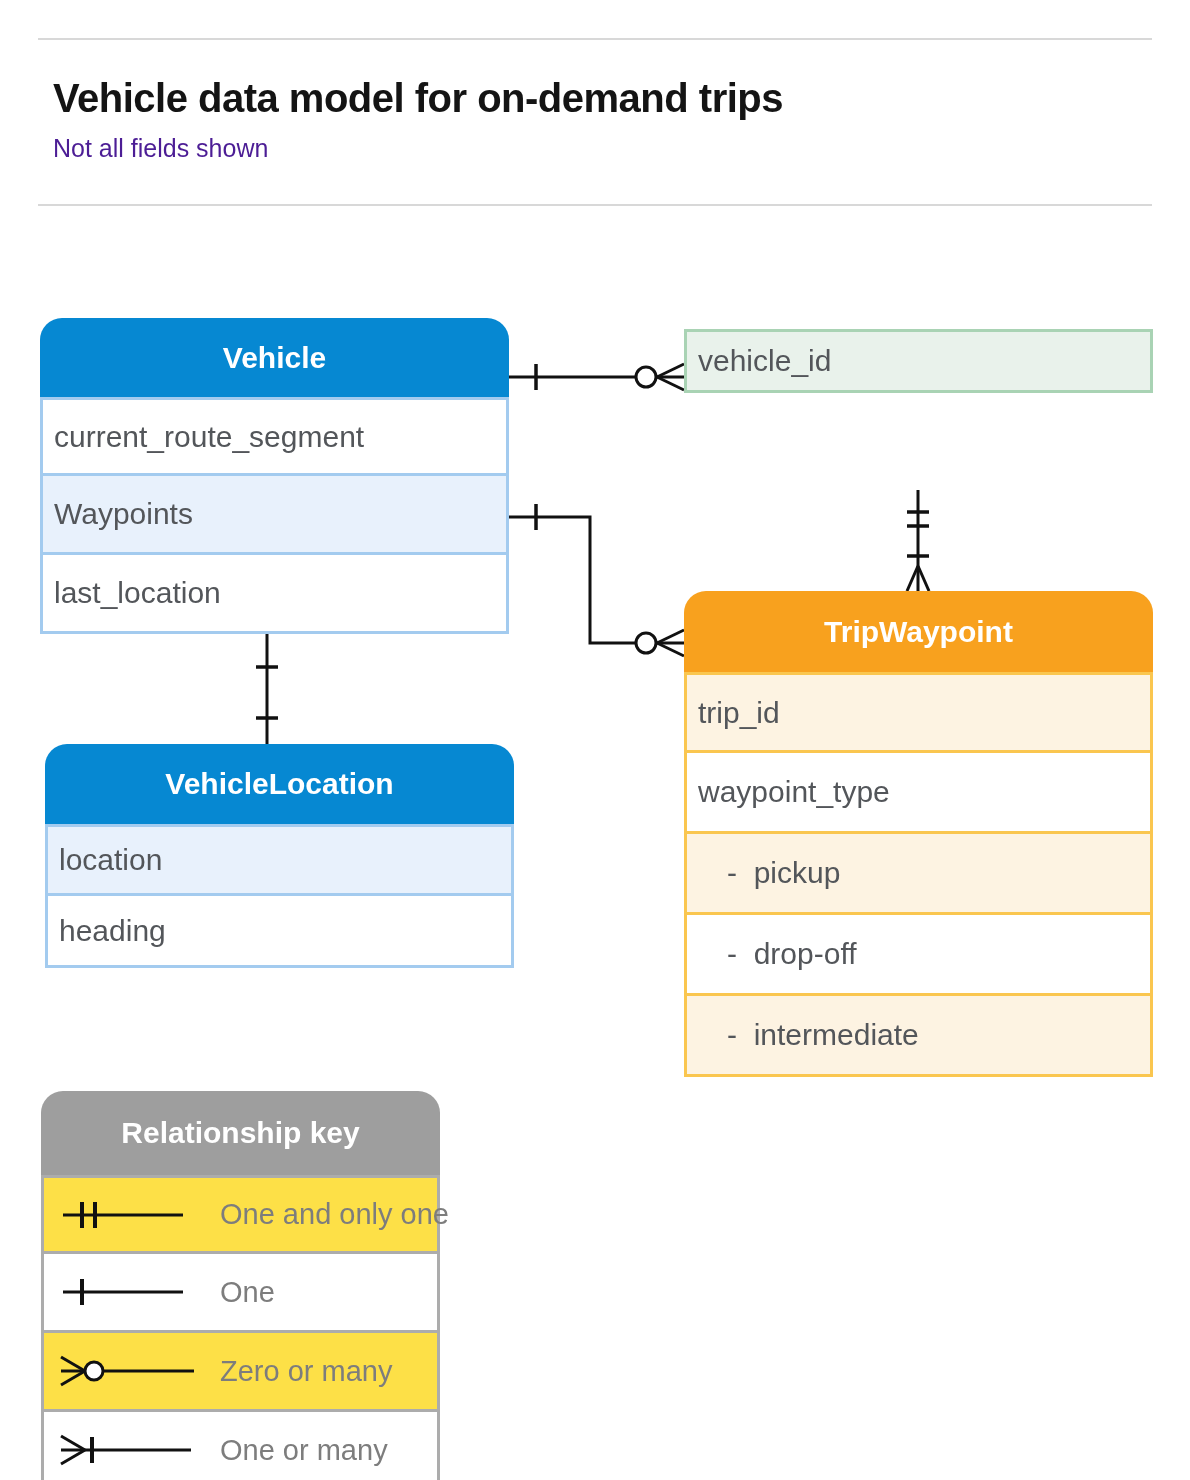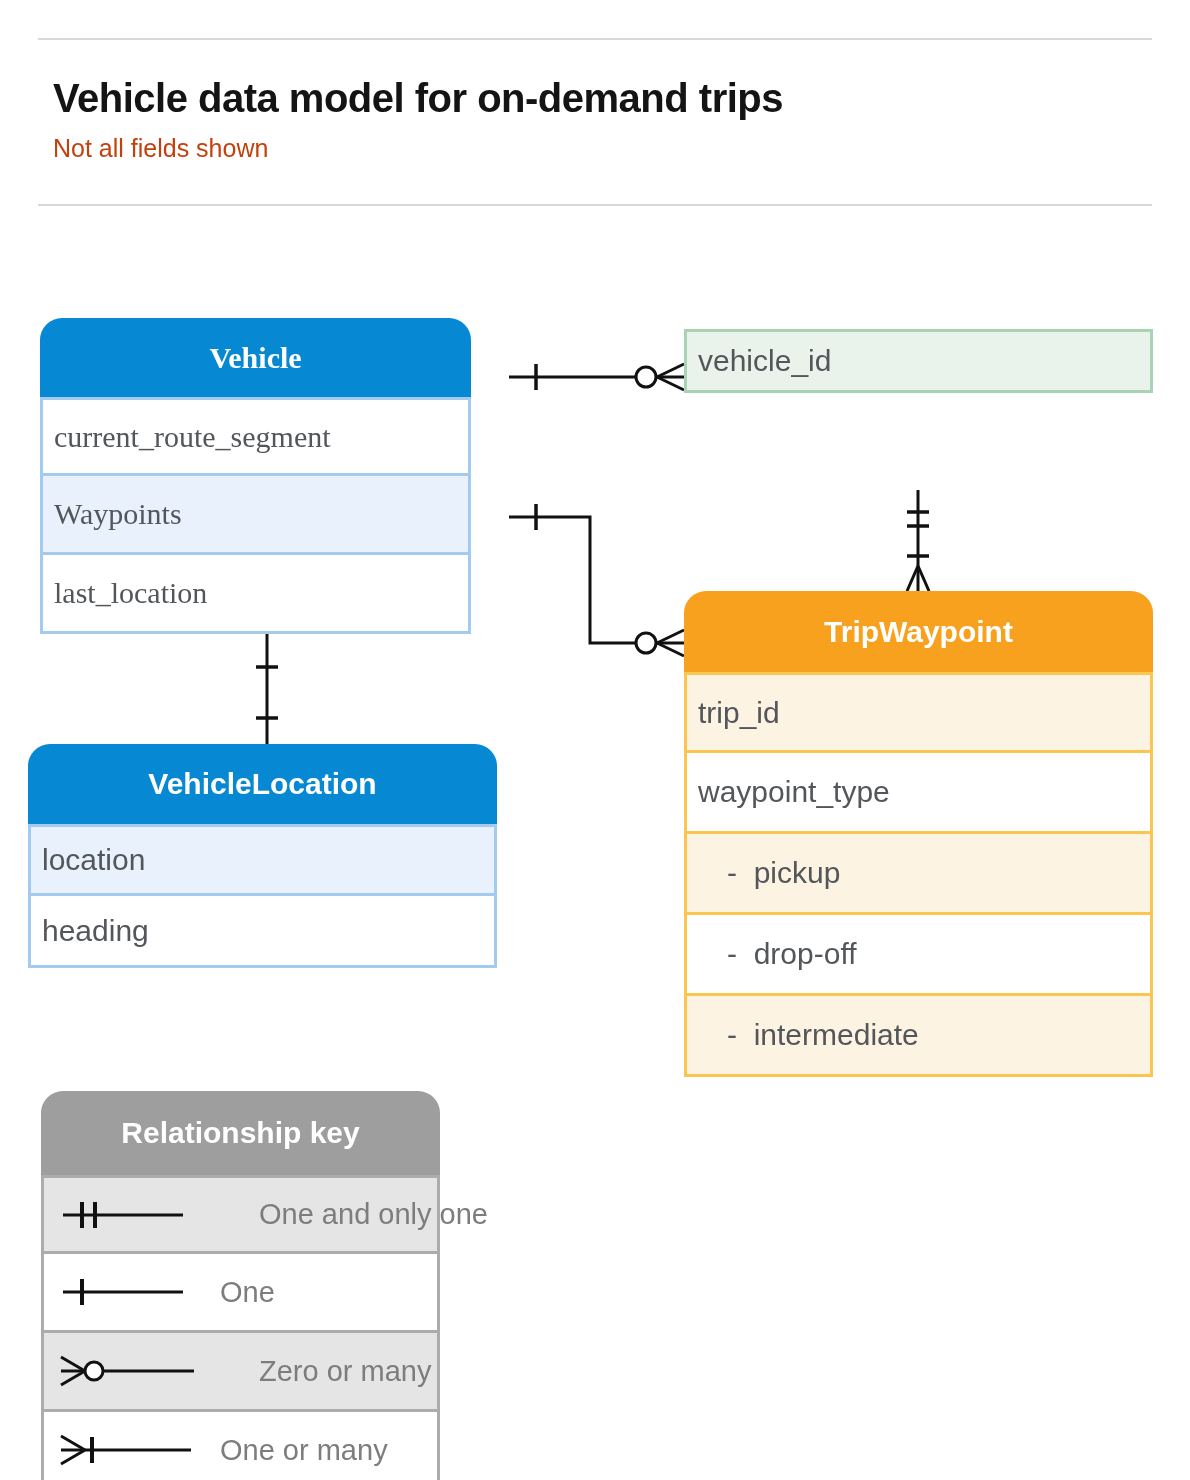--- a/index.html
+++ b/index.html
@@ -7,21 +7,21 @@
     position:relative;width:1190px;height:1480px;background:#ffffff;
     font-family:"Liberation Sans", sans-serif;overflow:hidden;
   }
   .hr{position:absolute;left:38px;width:1114px;height:2px;background:#d8d8d8;}
   .hr-top{top:38px;}
   .hr-mid{top:204px;}
   .title{
     position:absolute;left:53px;top:76px;margin:0;
     font-size:40px;font-weight:700;color:#141414;letter-spacing:-0.5px;
   }
-  .subtitle{position:absolute;left:53px;top:134px;font-size:25px;color:#c2410c;}
+  .subtitle{position:absolute;left:53px;top:134px;font-size:25px;color:#4c1d95;}
 
   .connectors{position:absolute;left:0;top:0;width:1190px;height:1480px;}
 
   .table{position:absolute;box-sizing:border-box;}
   .thead{
     box-sizing:border-box;width:100%;display:flex;align-items:center;justify-content:center;
     border-radius:22px 22px 0 0;color:#ffffff;font-weight:700;font-size:30px;
   }
   .trow{
     box-sizing:border-box;width:100%;display:flex;align-items:center;
@@ -44,21 +44,21 @@
   .t-green .trow.shade{background:#e9f2eb;}
 
   
   .t-orange .thead{background:#f8a11e;height:81px;}
   .t-orange .trow{border-color:#fac64f;height:81px;}
   .t-orange .trow.shade{background:#fdf3e2;}
 
   
   .t-gray .thead{background:#9e9e9e;height:84px;border-radius:22px 22px 0 0;}
   .t-gray .trow{border-color:#acacac;height:79px;color:#7d7d7d;font-size:29px;padding-left:0;}
-  .t-gray .trow.shade{background:#e5e5e5;gap:39px;}
+  .t-gray .trow.shade{background:#fde047;}
   .legsym{margin-left:15px;flex:0 0 auto;}
   .leglabel{margin-left:21px;}
 </style>
 </head>
 <body>
 
 <div class="page">
 
   <div class="hr hr-top"></div>
   <h1 class="title">Vehicle data model for on-demand trips</h1>
@@ -92,21 +92,21 @@
       <line x1="918" y1="566" x2="929" y2="591"></line>
     </g>
 
     <g>
       <line x1="267" y1="634" x2="267" y2="744"></line>
       <line x1="256" y1="667" x2="278" y2="667" stroke-width="3.5"></line>
       <line x1="256" y1="718" x2="278" y2="718" stroke-width="3.5"></line>
     </g>
   </svg>
 
-  <div class="table t-blue" style="left:40px;top:318px;width:431px;font-family:Liberation Serif, serif;">
+  <div class="table t-blue" style="left:40px;top:318px;width:469px;">
     <div class="thead">
       <span>Vehicle</span>
     </div>
     <div class="trow first">
       <span>current_route_segment</span>
     </div>
     <div class="trow shade">
       <span>Waypoints</span>
     </div>
     <div class="trow">
@@ -134,21 +134,21 @@
       <span>-  pickup</span>
     </div>
     <div class="trow indent">
       <span>-  drop-off</span>
     </div>
     <div class="trow shade indent">
       <span>-  intermediate</span>
     </div>
   </div>
 
-  <div class="table t-blue t-vloc" style="left:28px;top:744px;width:469px;">
+  <div class="table t-blue t-vloc" style="left:45px;top:744px;width:469px;">
     <div class="thead">
       <span>VehicleLocation</span>
     </div>
     <div class="trow first shade">
       <span>location</span>
     </div>
     <div class="trow">
       <span>heading</span>
     </div>
   </div>

